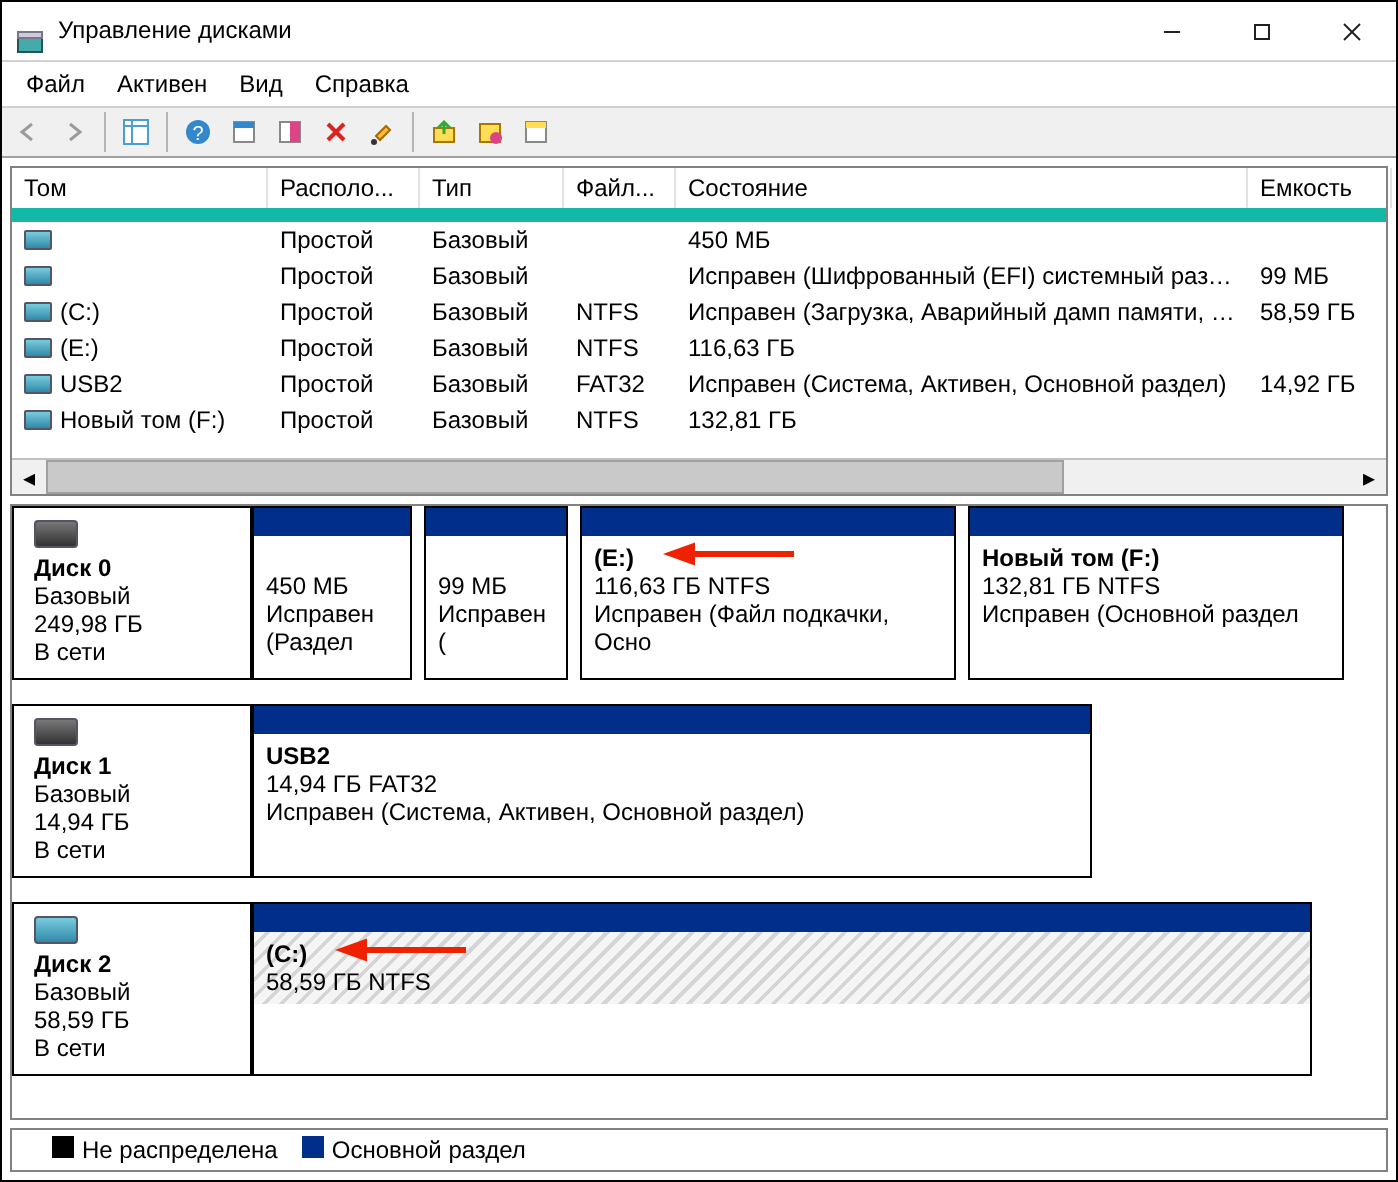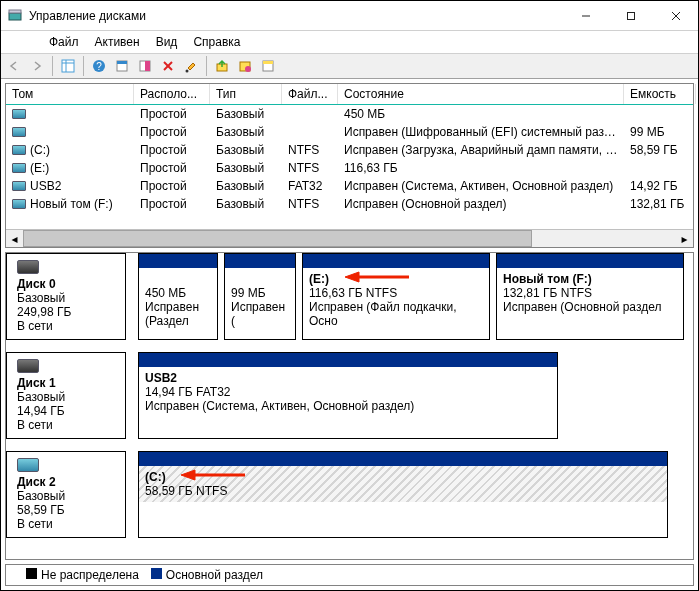--- a/index.html
+++ b/index.html
@@ -1,44 +1,44 @@
 <!DOCTYPE html>
 <html><head>
 <meta charset="utf-8">
 <style>
   * { box-sizing: border-box; }
   body { margin:0; font-family: "Segoe UI", Tahoma, sans-serif; font-size:12px; background:#fff; color:#000; overflow:hidden; width:699px; height:591px; border:1px solid #000; }
-  .titlebar { height:30px; display:flex; align-items:center; padding:0 0 0 6px; background:#fff; border-bottom:1px solid #d0d0d0; }
+  .titlebar { height:30px; display:flex; align-items:flex-end; padding:0 0 0 6px; background:#fff; border-bottom:1px solid #d0d0d0; }
   .titlebar .tb-icon { width:16px; height:16px; margin-right:6px; display:inline-flex; align-items:center; justify-content:center; }
   .titlebar .tb-title { flex:1; line-height:30px; }
   .winbtns { display:flex; }
   .winbtn { width:45px; height:29px; display:flex; align-items:center; justify-content:center; }
   .winbtn svg { stroke:#222; }
-  .menubar { height:22px; display:flex; align-items:center; padding:0 6px; background:#fff; gap:4px;margin-left:36px; }
+  .menubar { height:22px; display:flex; align-items:center; padding:0 6px; background:#fff; gap:4px; }
   .menuitem { padding:2px 6px; }
   .toolbar { height:26px; display:flex; align-items:center; padding:0 2px; background:#f0f0f0; border-top:1px solid #d0d0d0; border-bottom:1px solid #a0a0a0; gap:1px; }
   .tbtn { width:22px; height:22px; display:flex; align-items:center; justify-content:center; border:1px solid transparent; }
   .tbtn.disabled { opacity:0.35; }
   .topsep { width:1px; height:20px; background:#b5b5b5; margin:0 3px;}
   .content { display:flex; flex-direction:column; height: calc(100% - 30px - 22px - 26px); }
   .listpane { border:1px solid #828282; margin:4px 4px 2px 4px; height:165px; display:flex; flex-direction:column;}
-  .listhdr { display:flex; background:#fff; border-bottom:1px solid #14b8a6; }
+  .listhdr { display:flex; background:#fff; border-bottom:7px solid #14b8a6; }
   .listhdr .col { border-right:1px solid #e1e1e1; padding:3px 6px; font-weight:400; overflow:hidden; text-overflow:ellipsis; white-space:nowrap; position:relative;}
   .listbody { flex:1; overflow:hidden; }
   .row { display:flex;}
   .row .cell { padding:2px 6px; overflow:hidden; text-overflow:ellipsis; white-space:nowrap;}
   .c0{width:128px;min-width:128px;} .c1{width:76px;min-width:76px;} .c2{width:72px;min-width:72px;} .c3{width:56px;min-width:56px;} .c4{width:286px;min-width:286px;} .c5{width:72px;min-width:72px;}
   .volicon { width:14px; height:10px; display:inline-block; margin-right:4px; vertical-align:-1px; border:1px solid #556; background:linear-gradient(#7cd,#38a); border-radius:1px;}
   .hsb { height:18px; background:#f0f0f0; border-top:1px solid #c0c0c0; position:relative; display:flex; align-items:center;}
   .hsb .arr { width:17px; height:17px; display:flex; align-items:center; justify-content:center;}
   .hsb .track { flex:1; position:relative; height:17px;}
   .hsb .thumb { position:absolute; left:0; top:0; height:17px; background:#c9c9c9; border:1px solid #a0a0a0; border-radius:0;}
   .graphpane { flex:1; border:1px solid #828282; margin:2px 4px 2px 4px; overflow:hidden; display:flex; flex-direction:column;}
   .diskrow { display:flex; border-bottom:12px solid #fff;}
-  .diskinfo { width:120px; min-width:120px; padding:6px 8px 6px 10px; border:1px solid #000; background:#fff; margin-right:12px;}
+  .diskinfo { width:120px; min-width:120px; padding:6px 8px 6px 10px; border:1px solid #000; background:#fff; margin-right:0;}
   .diskinfo .dicon{ width:22px; height:14px; display:block; margin-bottom:3px; border:1px solid #556; background:linear-gradient(#7cd,#38a); border-radius:2px; position:relative;}
   .diskinfo .dicon.dark{ background:linear-gradient(#777,#333);}
   .diskinfo .dname{font-weight:700;}
   .diskparts { flex:1; display:flex; gap:6px; }
   .part { border:1px solid #000; background:#fff; display:flex; flex-direction:column; overflow:hidden;}
   .part .bar { height:14px; background:#002e8a; }
   .part .pbody { padding:4px 6px; line-height:14px; overflow:hidden;}
   .part .pbody.hatched { background: repeating-linear-gradient(135deg,#f5f5f5 0 4px,#d5d5d5 4px 6px); }
   .part b{font-weight:700;}
   .legend { height:22px; border:1px solid #828282; margin:2px 4px 4px 4px; display:flex; align-items:center; padding:0 20px; gap:12px;}
@@ -204,21 +204,20 @@
           <div class="cell c2">Базовый</div>
           <div class="cell c3">FAT32</div>
           <div class="cell c4">Исправен (Система, Активен, Основной раздел)</div>
           <div class="cell c5">14,92 ГБ</div>
         </div>
         <div class="row">
           <div class="cell c0"><span class="volicon"></span><span>Новый том (F:)</span></div>
           <div class="cell c1">Простой</div>
           <div class="cell c2">Базовый</div>
           <div class="cell c3">NTFS</div>
-          <div class="cell c4">Исправен (Основной раздел)</div>
           <div class="cell c5">132,81 ГБ</div>
         </div>
       </div>
     <div class="hsb">
       <div class="arr">◂</div>
       <div class="track">
           <div class="thumb" style="width:78%;"></div>
         </div>
       <div class="arr">▸</div>
     </div>

